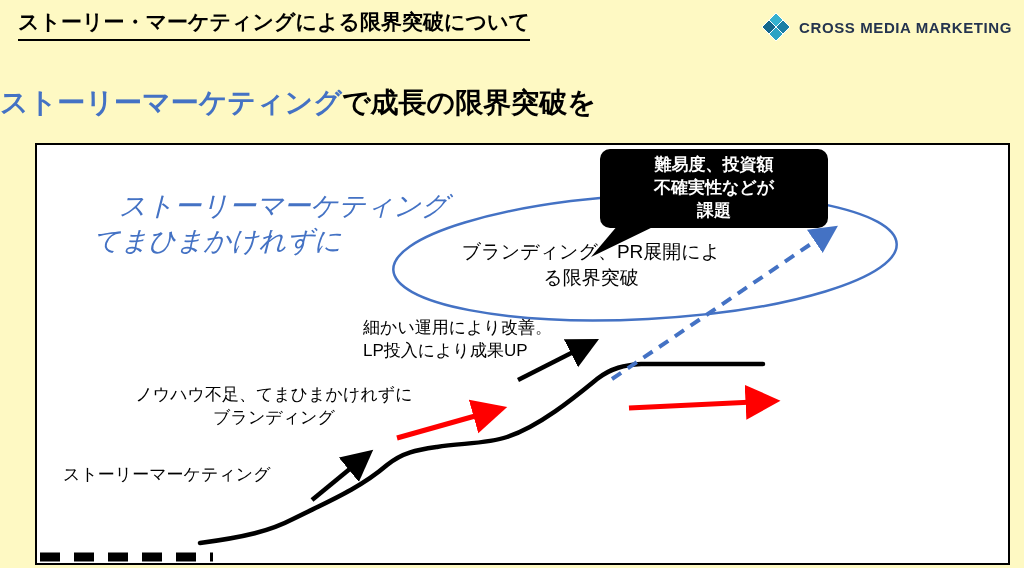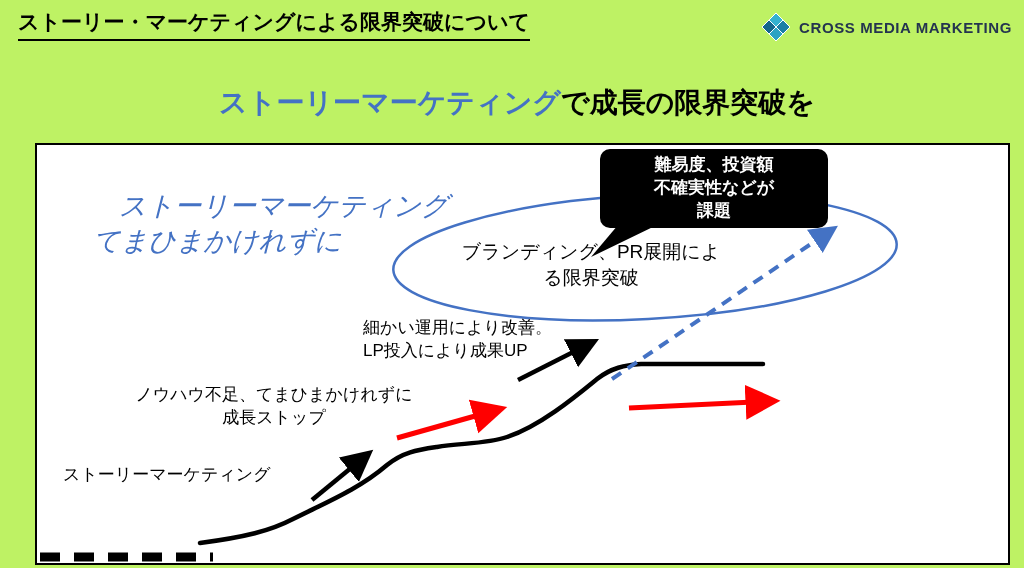--- a/index.html
+++ b/index.html
@@ -1,27 +1,27 @@
 <!DOCTYPE html>
 <html><head>
 <meta charset="utf-8">
 <style>
   * { margin: 0; padding: 0; box-sizing: border-box; }
   body { background: #888; font-family: "Liberation Sans", "DejaVu Sans", sans-serif; }
   .slide {
     position: relative; width: 1024px; height: 568px;
-    background: #bef264; overflow: hidden; margin: 0 auto;
+    background: #fef9c3; overflow: hidden; margin: 0 auto;
     font-family: "Liberation Sans", "DejaVu Sans", sans-serif;
   }
   .page-title { position: absolute; left: 18px; top: 8px; font-size: 21px; font-weight: 700; color: #000; }
   .page-title .underlined { border-bottom: 2.5px solid #000; padding-bottom: 3px; display: inline-block; }
   .logo { position: absolute; right: 12px; top: 12px; display: flex; align-items: center; gap: 8px; }
   .logo-icon { width: 30px; height: 30px; }
   .logo-text { font-size: 15px; font-weight: 600; letter-spacing: 0.6px; color: #24344f; }
-  .heading { position: absolute; top: 84px; left: 0; right: 0; text-align: center; font-size: 28px; font-weight: 700; color: #000; margin-left: 10px; }
+  .heading { position: absolute; top: 84px; left: 0; right: 0; font-size: 28px; font-weight: 700; color: #000; }
   .heading .hl { color: #4472C4; }
 
   .diagram {
     position: absolute; left: 35px; top: 143px; width: 975px; height: 422px;
     border: 2px solid #000; background: #fff;
   }
   .dsvg { position: absolute; left: 0; top: 0; width: 971px; height: 418px; }
 
   .story-label { position: absolute; left: 56px; top: 44px; font-style: italic; color: #4472C4; font-size: 27px; line-height: 1.3; font-weight: 400; }
   .story-label .s1 { padding-left: 26px; }
@@ -106,21 +106,21 @@
 不確実性などが
 課題</div>
 
     <div class="t branding preline">ブランディング、PR展開によ
 る限界突破</div>
 
     <div class="t improve preline">細かい運用により改善。
 LP投入により成果UP</div>
 
     <div class="t knowhow preline">ノウハウ不足、てまひまかけれずに
-成長ストップ</div>
+ブランディング</div>
 
     <div class="t ad">ストーリーマーケティング</div>
 
 
 
   </div>
 
 </div>
 
 </body></html>

